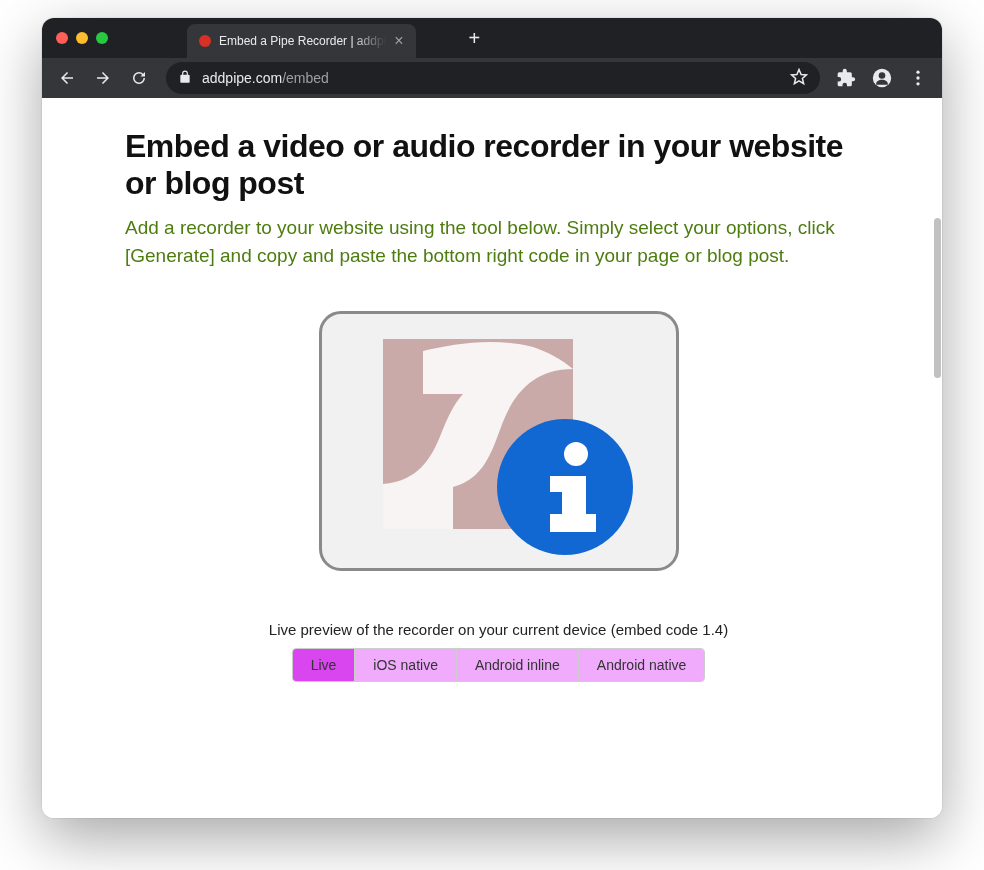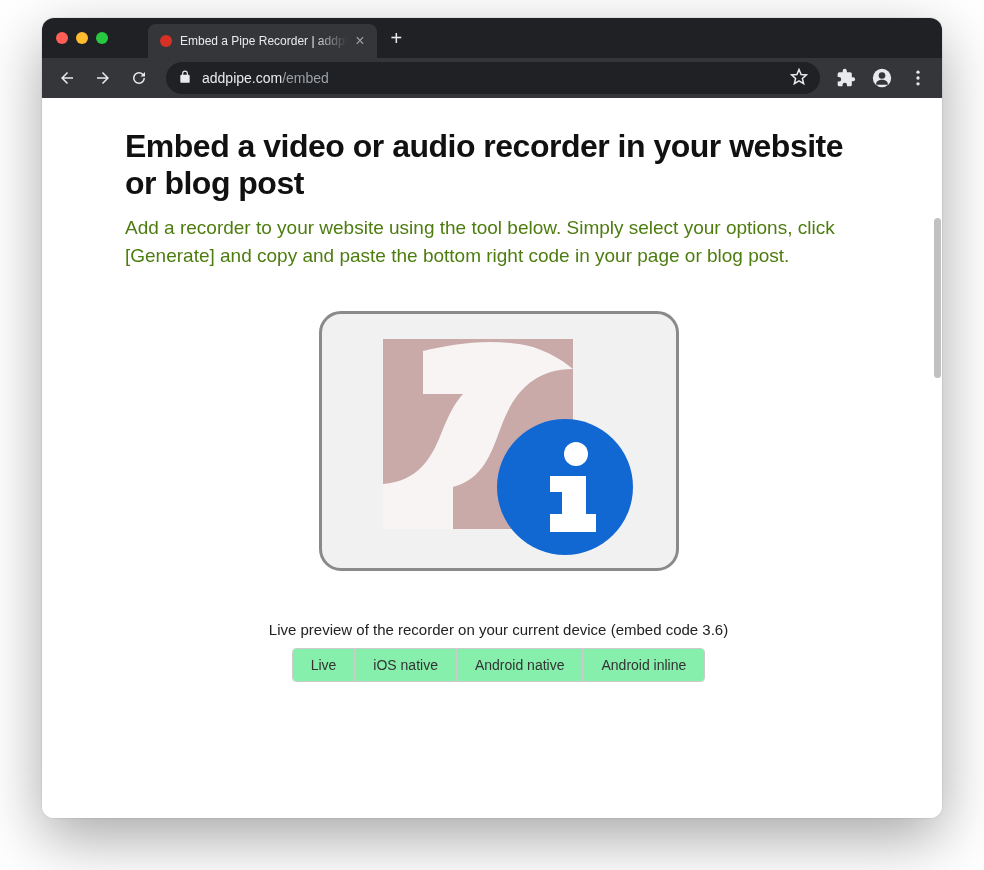--- a/index.html
+++ b/index.html
@@ -26,20 +26,21 @@
       display: flex;
       flex-direction: column;
       position: relative;
     }
     .titlebar {
       background: #202124;
       height: 40px;
       display: flex;
       align-items: center;
       padding: 0 14px;
+      gap: 39px;
     }
     .traffic-lights {
       display: flex;
       gap: 8px;
       align-items: center;
     }
     .traffic-light {
       width: 12px;
       height: 12px;
       border-radius: 50%;
@@ -248,27 +249,27 @@
     .tab-group {
       display: inline-flex;
       border: 1px solid #ccc;
       border-radius: 4px;
       overflow: hidden;
     }
     .tab-btn {
       padding: 8px 18px;
       font-size: 14px;
       color: #333;
-      background: #86efac;
+      background: #f0abfc;
       cursor: pointer;
       border-right: 1px solid #ccc;
     }
     .tab-btn:last-child { border-right: none; }
     .tab-btn.active {
-      background: #86efac;
+      background: #d946ef;
     }
   </style>
 </head>
 <body>
 
 <div class="window">
 
   <div class="titlebar">
     <div class="traffic-lights">
       <div class="traffic-light tl-close"></div>
@@ -354,26 +355,26 @@
             <div class="info-circle">
               <svg class="info-i" viewBox="0 0 70 90">
                 <circle cx="46" cy="12" r="12" fill="#fff"></circle>
                 <path d="M20 34 H56 V72 H66 V90 H20 V72 H32 V50 H20 Z" fill="#fff"></path>
               </svg>
             </div>
           </div>
         </div>
       </div>
 
-      <div class="preview-label">Live preview of the recorder on your current device (embed code 3.6)</div>
+      <div class="preview-label">Live preview of the recorder on your current device (embed code 1.4)</div>
 
       <div class="tabs-row">
         <div class="tab-group" id="tab-group">
             <div class="tab-btn active">Live</div>
             <div class="tab-btn">iOS native</div>
+            <div class="tab-btn">Android inline</div>
             <div class="tab-btn">Android native</div>
-            <div class="tab-btn">Android inline</div>
           </div>
       </div>
     </div>
   </div>
 
 </div>
 
 </body></html>

